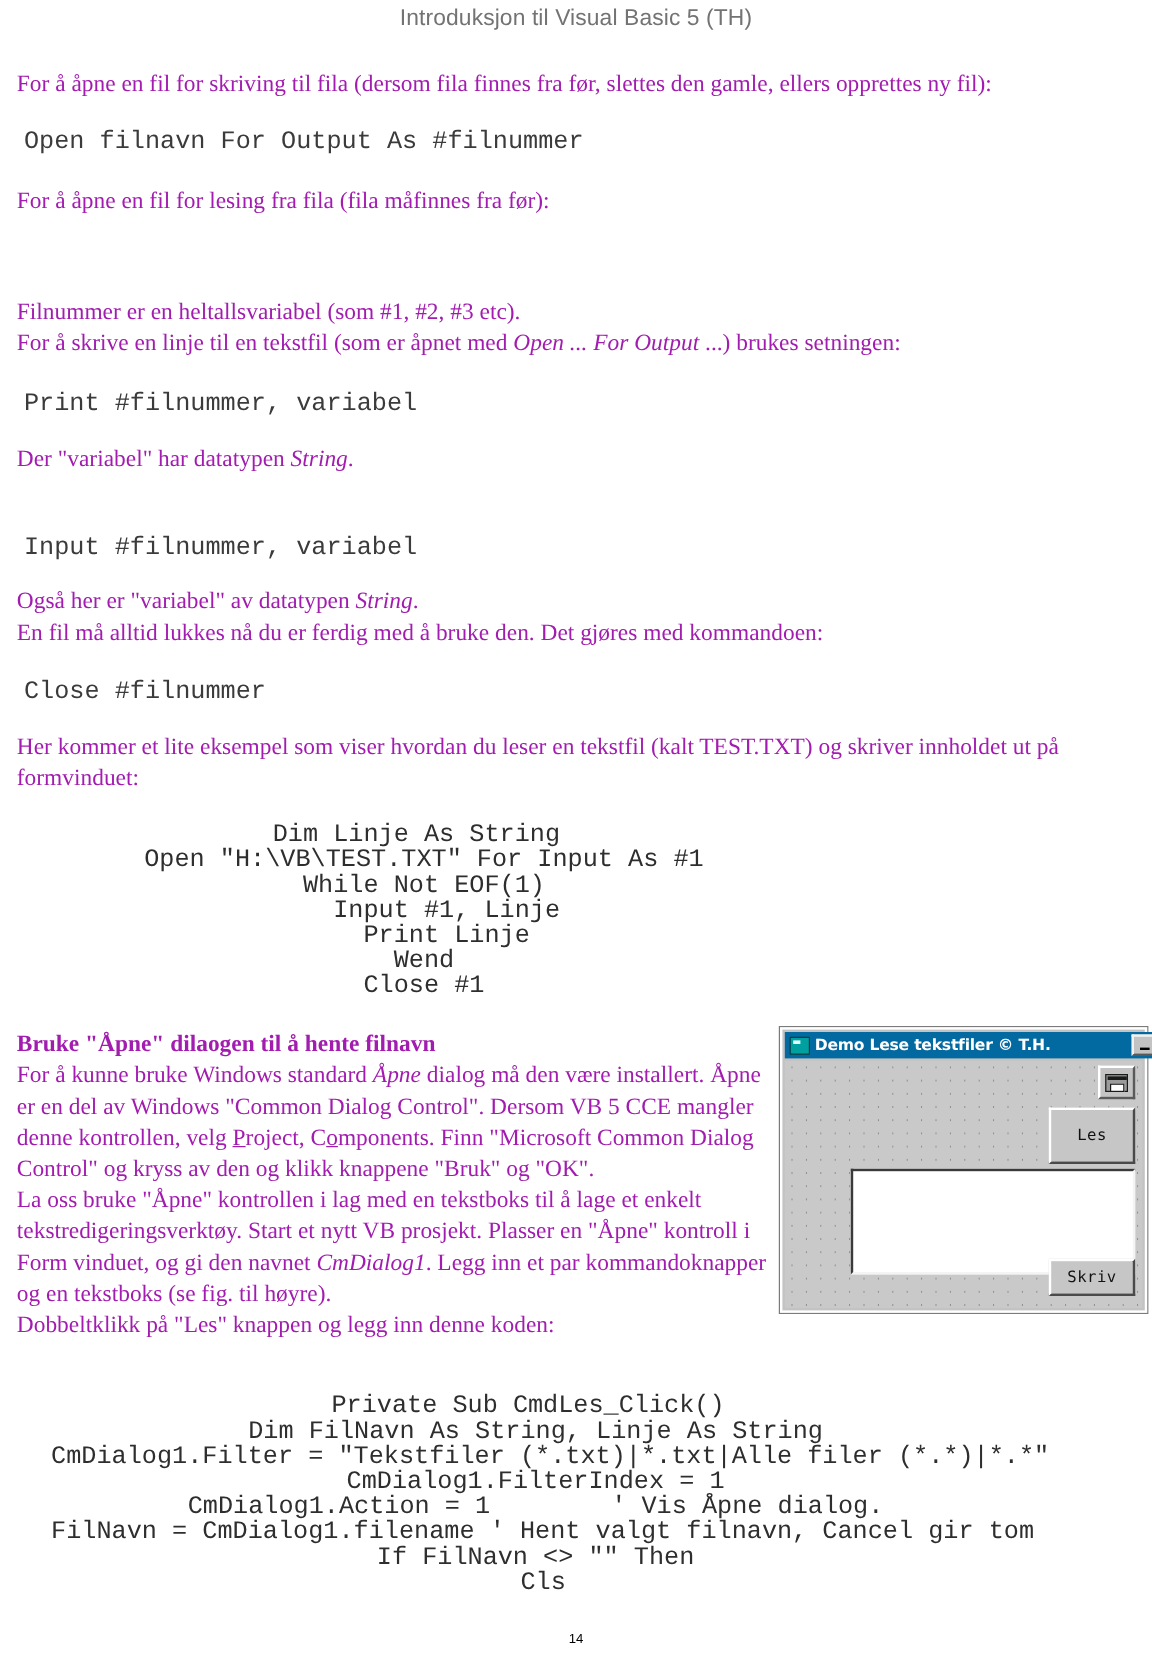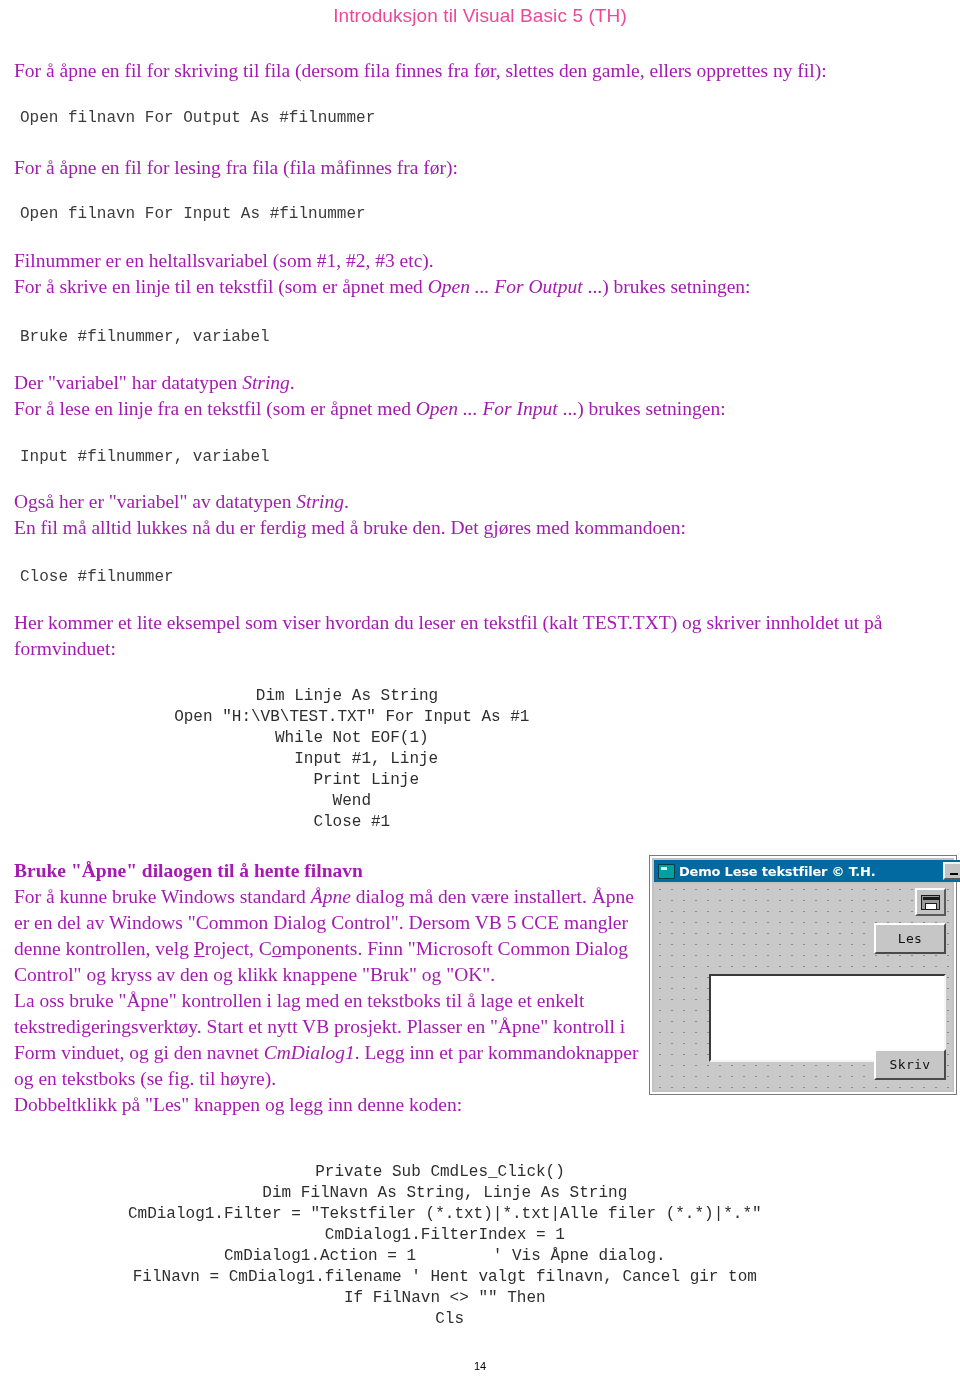--- a/index.html
+++ b/index.html
@@ -22,21 +22,21 @@
   .doc-header {
     position: absolute;
     top: 4px;
     left: 0;
     width: 960px;
     text-align: center;
     font-family: "Liberation Sans", "DejaVu Sans", sans-serif;
     font-size: 19px;
     line-height: 24px;
     letter-spacing: 0.1px;
-    color: #ec4899;
+    color: #737373;
   }
 
   
   .body-col {
     position: absolute;
     left: 14px;
     width: 934px;
   }
   p.para {
     margin: 0;
@@ -48,21 +48,21 @@
   }
   p.para.narrow { width: 640px; }
   .ital { font-style: italic; }
   .bold { font-weight: bold; }
   .uline { text-decoration: underline; }
 
   
   pre.code {
     margin: 0;
     font-family: "Liberation Mono", "DejaVu Sans Mono", monospace;
-    font-size: 16px;
+    font-size: 21px;
     line-height: 21px;
     color: #3b3b3b;
     white-space: pre;
   }
   pre.code.dark { color: #2e2e2e; text-align: center; }
 
   
   .vbform {
     position: absolute;
     left: 650px;
@@ -190,21 +190,21 @@
     border-bottom: 2px solid #4a4a4a;
     box-sizing: border-box;
     display: flex;
     align-items: center;
     justify-content: center;
     font-family: "DejaVu Sans Mono", monospace;
     font-size: 13px;
     color: #111;
     letter-spacing: 0.4px;
   }
-  .vbform .btn-les  { right: 6px; top: 39px;  width: 72px; height: 31px; }
+  .vbform .btn-les  { right: 6px; top: 39px;  width: 72px; height: 47px; }
   .vbform .btn-skriv{ right: 6px; bottom: 10px; width: 72px; height: 31px; }
   .vbform .textbox {
     position: absolute;
     left: 55px; top: 90px;
     right: 6px; height: 88px;
     background: #ffffff;
     border-top: 2px solid #3a3a3a;
     border-left: 2px solid #3a3a3a;
     border-right: 2px solid #f4f4f4;
     border-bottom: 2px solid #f4f4f4;
@@ -235,41 +235,35 @@
   </div>
 
   <div class="body-col" style="top:108px; left:20px;">
     <pre class="code">Open filnavn For Output As #filnummer</pre>
   </div>
 
   <div class="body-col" style="top:155px;">
     <p class="para">For å åpne en fil for lesing fra fila (fila måfinnes  fra før):</p>
   </div>
 
-  <div class="body-col" style="top:204px; left:20px;">
-    <pre class="code">Open filnavn For Input As #filnummer</pre>
-  </div>
 
   <div class="body-col" style="top:248px;">
     <p class="para">Filnummer er en heltallsvariabel (som #1, #2, #3 etc).</p>
     <p class="para">
       <span>For å skrive en linje til en tekstfil (som er åpnet med  </span><span class="ital">Open</span><span class="ital"> ... </span><span class="ital">For Output</span><span> ...) brukes setningen:</span>
     </p>
   </div>
 
   <div class="body-col" style="top:327px; left:20px;">
-    <pre class="code">Bruke #filnummer, variabel</pre>
+    <pre class="code">Print #filnummer, variabel</pre>
   </div>
 
   <div class="body-col" style="top:370px;">
     <p class="para">
       <span>Der "variabel" har datatypen </span><span class="ital">String</span><span>.</span>
-    </p>
-    <p class="para">
-      <span>For å lese en linje fra en tekstfil (som er åpnet med  </span><span class="ital">Open</span><span class="ital"> ... </span><span class="ital">For Input</span><span> ...) brukes setningen:</span>
     </p>
   </div>
 
   <div class="body-col" style="top:447px; left:20px;">
     <pre class="code">Input #filnummer, variabel</pre>
   </div>
 
   <div class="body-col" style="top:489px;">
     <p class="para">
       <span>Også her er "variabel" av datatypen </span><span class="ital">String</span><span>.</span>

